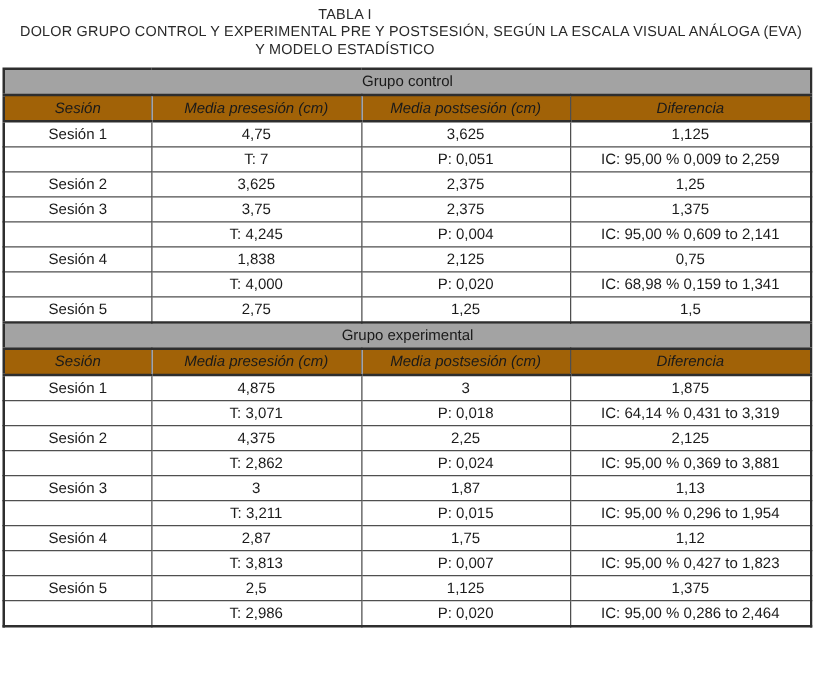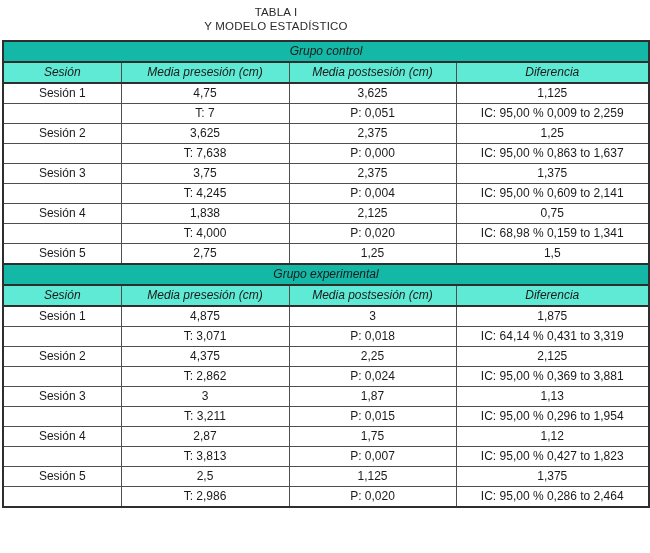--- a/index.html
+++ b/index.html
@@ -39,43 +39,43 @@
     text-align: center;
     vertical-align: middle;
     height: 17px;
     line-height: 17px;
     padding: 1px 3px;
     overflow: hidden;
     white-space: nowrap;
     background: #ffffff;
   }
   tr.group-row td {
-    background: #14b8a6;
-    font-style: italic;
+    background: #a3a3a3;
     border-top: 2px solid #2e2e2e;
     border-bottom: 2px solid #2e2e2e;
   }
   tr.head-row td {
-    background: #5eead4;
+    background: #a16207;
     font-style: italic;
     border-bottom: 2px solid #2e2e2e;
     margin-top: 40px;
   }
   col.c1 { width: 118px; }
   col.c2 { width: 168px; }
   col.c3 { width: 167px; }
   col.c4 { width: 193px; }
 </style>
 </head>
 <body>
 
 <div class="page">
 
   <div class="title-block">
     <div class="t-line">TABLA I</div>
+    <div class="t-line">DOLOR GRUPO CONTROL Y EXPERIMENTAL PRE Y POSTSESIÓN, SEGÚN LA ESCALA VISUAL ANÁLOGA (EVA)</div>
     <div class="t-line">Y MODELO ESTADÍSTICO</div>
   </div>
 
   <table class="results">
     <colgroup>
       <col class="c1">
         <col class="c2">
         <col class="c3">
         <col class="c4">
     </colgroup>
@@ -103,26 +103,20 @@
       <td>P: 0,051</td>
       <td>IC: 95,00 % 0,009 to 2,259</td>
     </tr>
     <tr class="data-row">
       <td>Sesión 2</td>
       <td>3,625</td>
       <td>2,375</td>
       <td>1,25</td>
     </tr>
     <tr class="data-row">
-      <td></td>
-      <td>T: 7,638</td>
-      <td>P: 0,000</td>
-      <td>IC: 95,00 % 0,863 to 1,637</td>
-    </tr>
-    <tr class="data-row">
       <td>Sesión 3</td>
       <td>3,75</td>
       <td>2,375</td>
       <td>1,375</td>
     </tr>
     <tr class="data-row">
       <td></td>
       <td>T: 4,245</td>
       <td>P: 0,004</td>
       <td>IC: 95,00 % 0,609 to 2,141</td>

